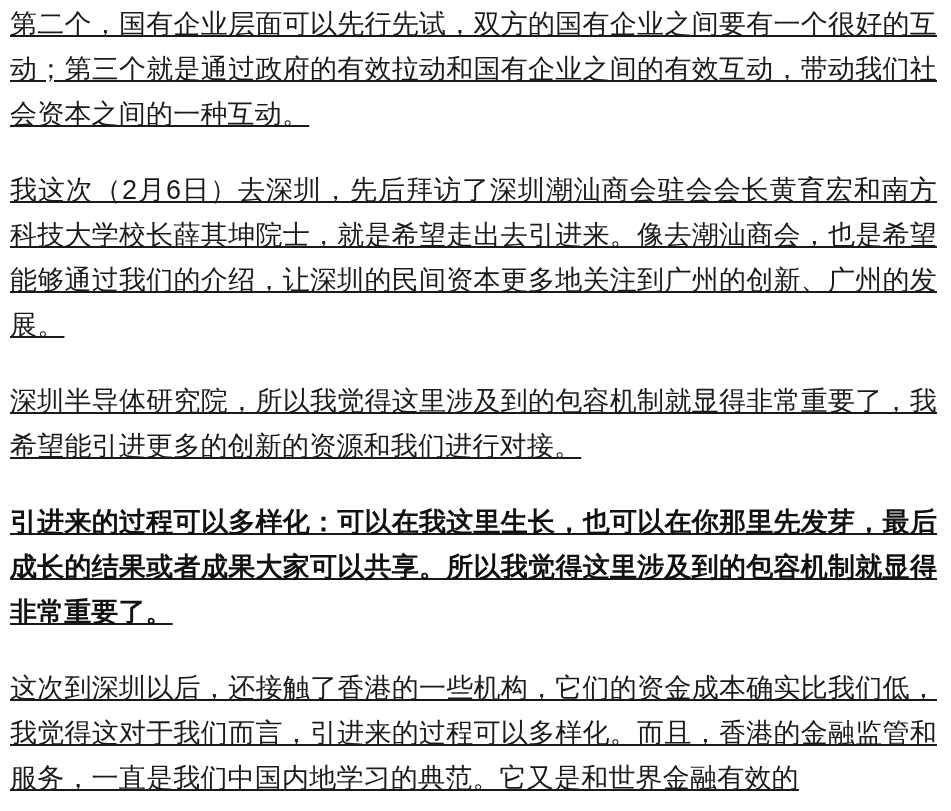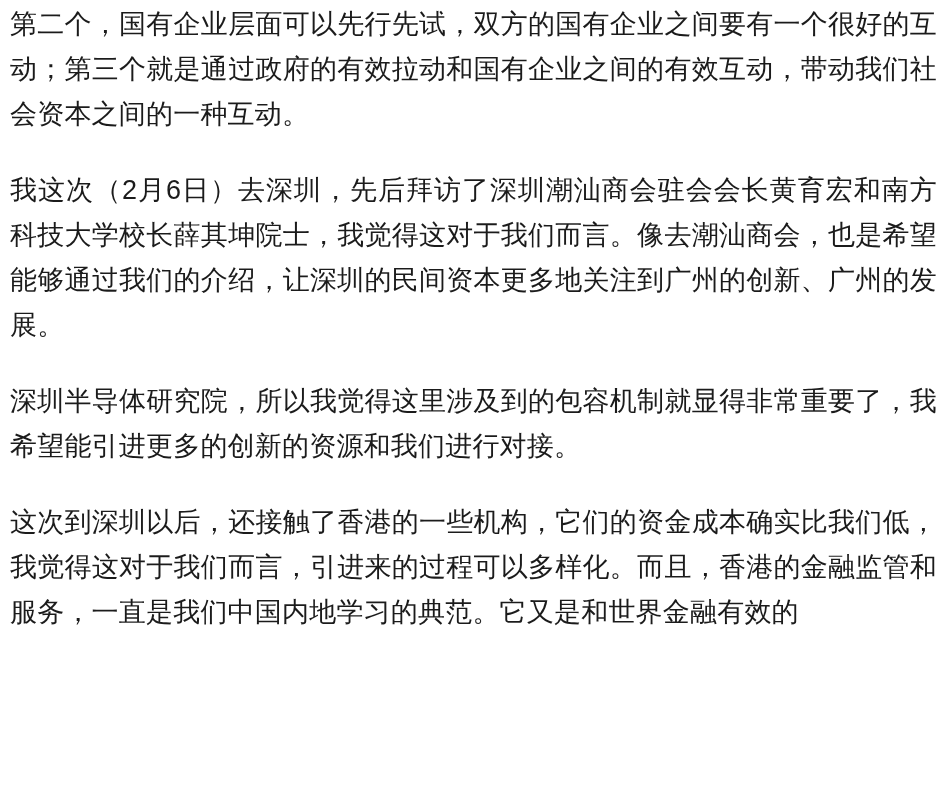--- a/index.html
+++ b/index.html
@@ -11,20 +11,21 @@
     width: 951px;
     height: 811px;
     overflow: hidden;
     font-family: "Liberation Sans", "DejaVu Sans", sans-serif;
     color: #1a1a1a;
   }
   .article {
     box-sizing: border-box;
     width: 951px;
     padding: 0px 14px 0 10px;
+    text-decoration: underline;
   }
   .para {
     font-size: 27px;
     line-height: 45px;
     letter-spacing: 0.2px;
     margin: 0 0 31px 0;
     text-align: justify;
     text-justify: inter-character;
     color: #1b1b1b;
     word-break: break-all;
@@ -40,16 +41,17 @@
   }
   .para.last {
     margin-bottom: 0;
   }
 </style>
 </head>
 <body>
 
 <div class="article">
   <p class="para first">第二个，国有企业层面可以先行先试，双方的国有企业之间要有一个很好的互动；第三个就是通过政府的有效拉动和国有企业之间的有效互动，带动我们社会资本之间的一种互动。</p>
-  <p class="para">我这次（2月6日）去深圳，先后拜访了深圳潮汕商会驻会会长黄育宏和南方科技大学校长薛其坤院士，我觉得这对于我们而言。像去潮汕商会，也是希望能够通过我们的介绍，让深圳的民间资本更多地关注到广州的创新、广州的发展。</p>
+  <p class="para">我这次（2月6日）去深圳，先后拜访了深圳潮汕商会驻会会长黄育宏和南方科技大学校长薛其坤院士，就是希望走出去引进来。像去潮汕商会，也是希望能够通过我们的介绍，让深圳的民间资本更多地关注到广州的创新、广州的发展。</p>
   <p class="para">深圳半导体研究院，所以我觉得这里涉及到的包容机制就显得非常重要了，我希望能引进更多的创新的资源和我们进行对接。</p>
+  <p class="para bold">引进来的过程可以多样化：可以在我这里生长，也可以在你那里先发芽，最后成长的结果或者成果大家可以共享。所以我觉得这里涉及到的包容机制就显得非常重要了。</p>
   <p class="para last">这次到深圳以后，还接触了香港的一些机构，它们的资金成本确实比我们低，我觉得这对于我们而言，引进来的过程可以多样化。而且，香港的金融监管和服务，一直是我们中国内地学习的典范。它又是和世界金融有效的</p>
 </div>
 
 </body></html>

